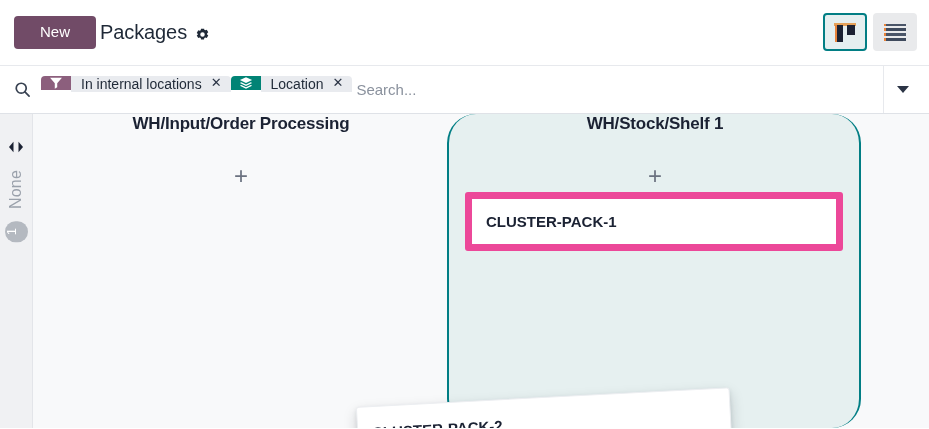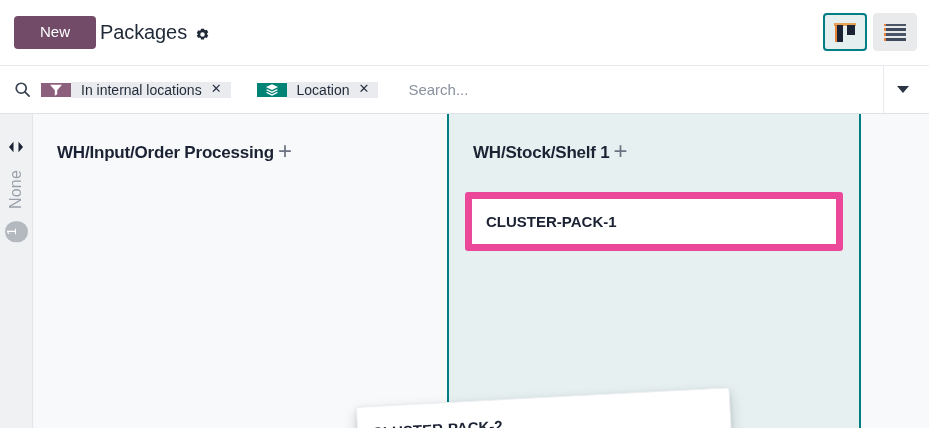--- a/index.html
+++ b/index.html
@@ -120,25 +120,25 @@
   .search-icon {
     width: 17px; height: 17px;
     color: #374151;
     flex: none;
     margin-right: 10px;
   }
   .search-icon svg { display: block; width: 100%; height: 100%; }
 
   .facet {
     display: flex;
-    align-items: center;
+    align-items: flex-start;
     height: 28px;
     border-radius: 4px;
     overflow: hidden;
-    margin-right: 26px;
+    margin-right: 0;
     font-size: 14px;
     flex: none;
   }
   .facet-icon {
     width: 30px;
     display: flex;
     align-items: center;
     justify-content: center;
     color: #ffffff;
   }
@@ -250,28 +250,30 @@
     width: 414px;
     flex: none;
     position: relative;
     background: #f8f9fa;
     padding: 0 16px;
   }
   .col.drop-target {
     background: #e6f0f0;
     border-left: 2px solid #017e84;
     border-right: 2px solid #017e84;
+    border-radius: 29px;
   }
 
   .col-header {
     height: 78px;
     display: flex;
     align-items: center;
-    justify-content: flex-start;
+    justify-content: space-between;
     padding: 0 6px 0 8px;
+    flex-direction: column;
   }
   .col-title {
     font-size: 17px;
     font-weight: 700;
     color: #1b2233;
     letter-spacing: -0.2px;
   }
   .col-add {
     font-size: 24px;
     color: #6b7280;

